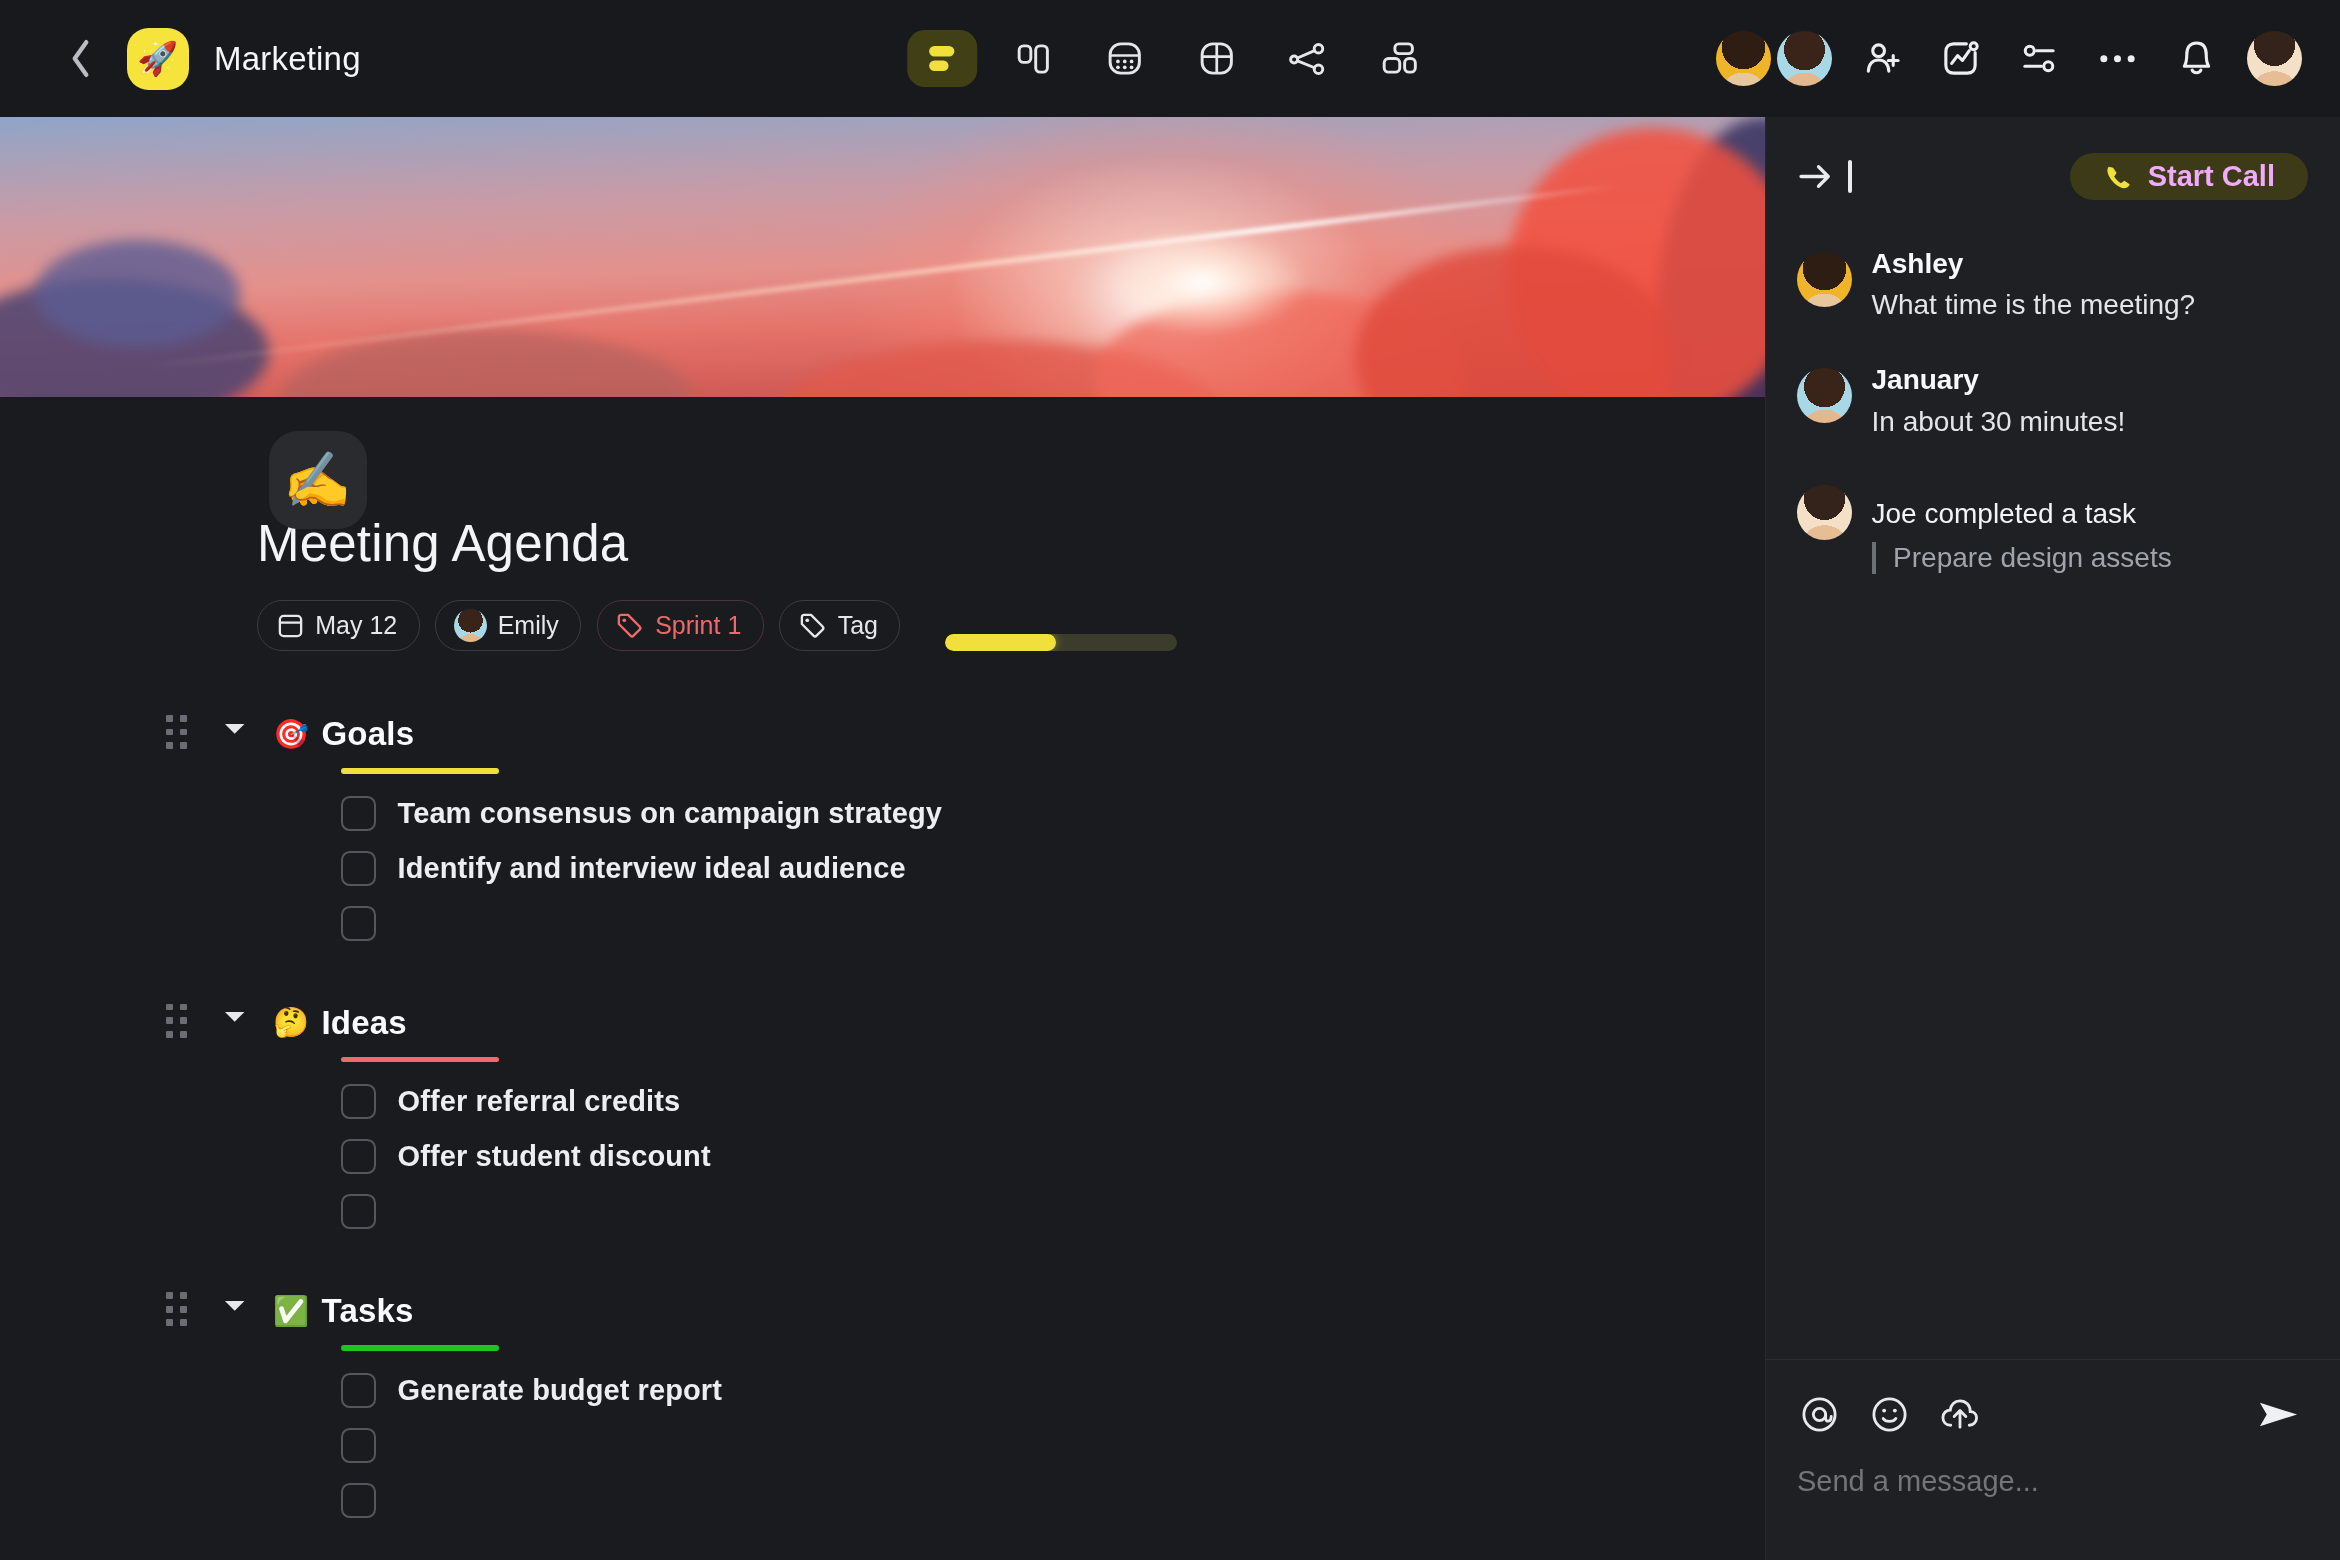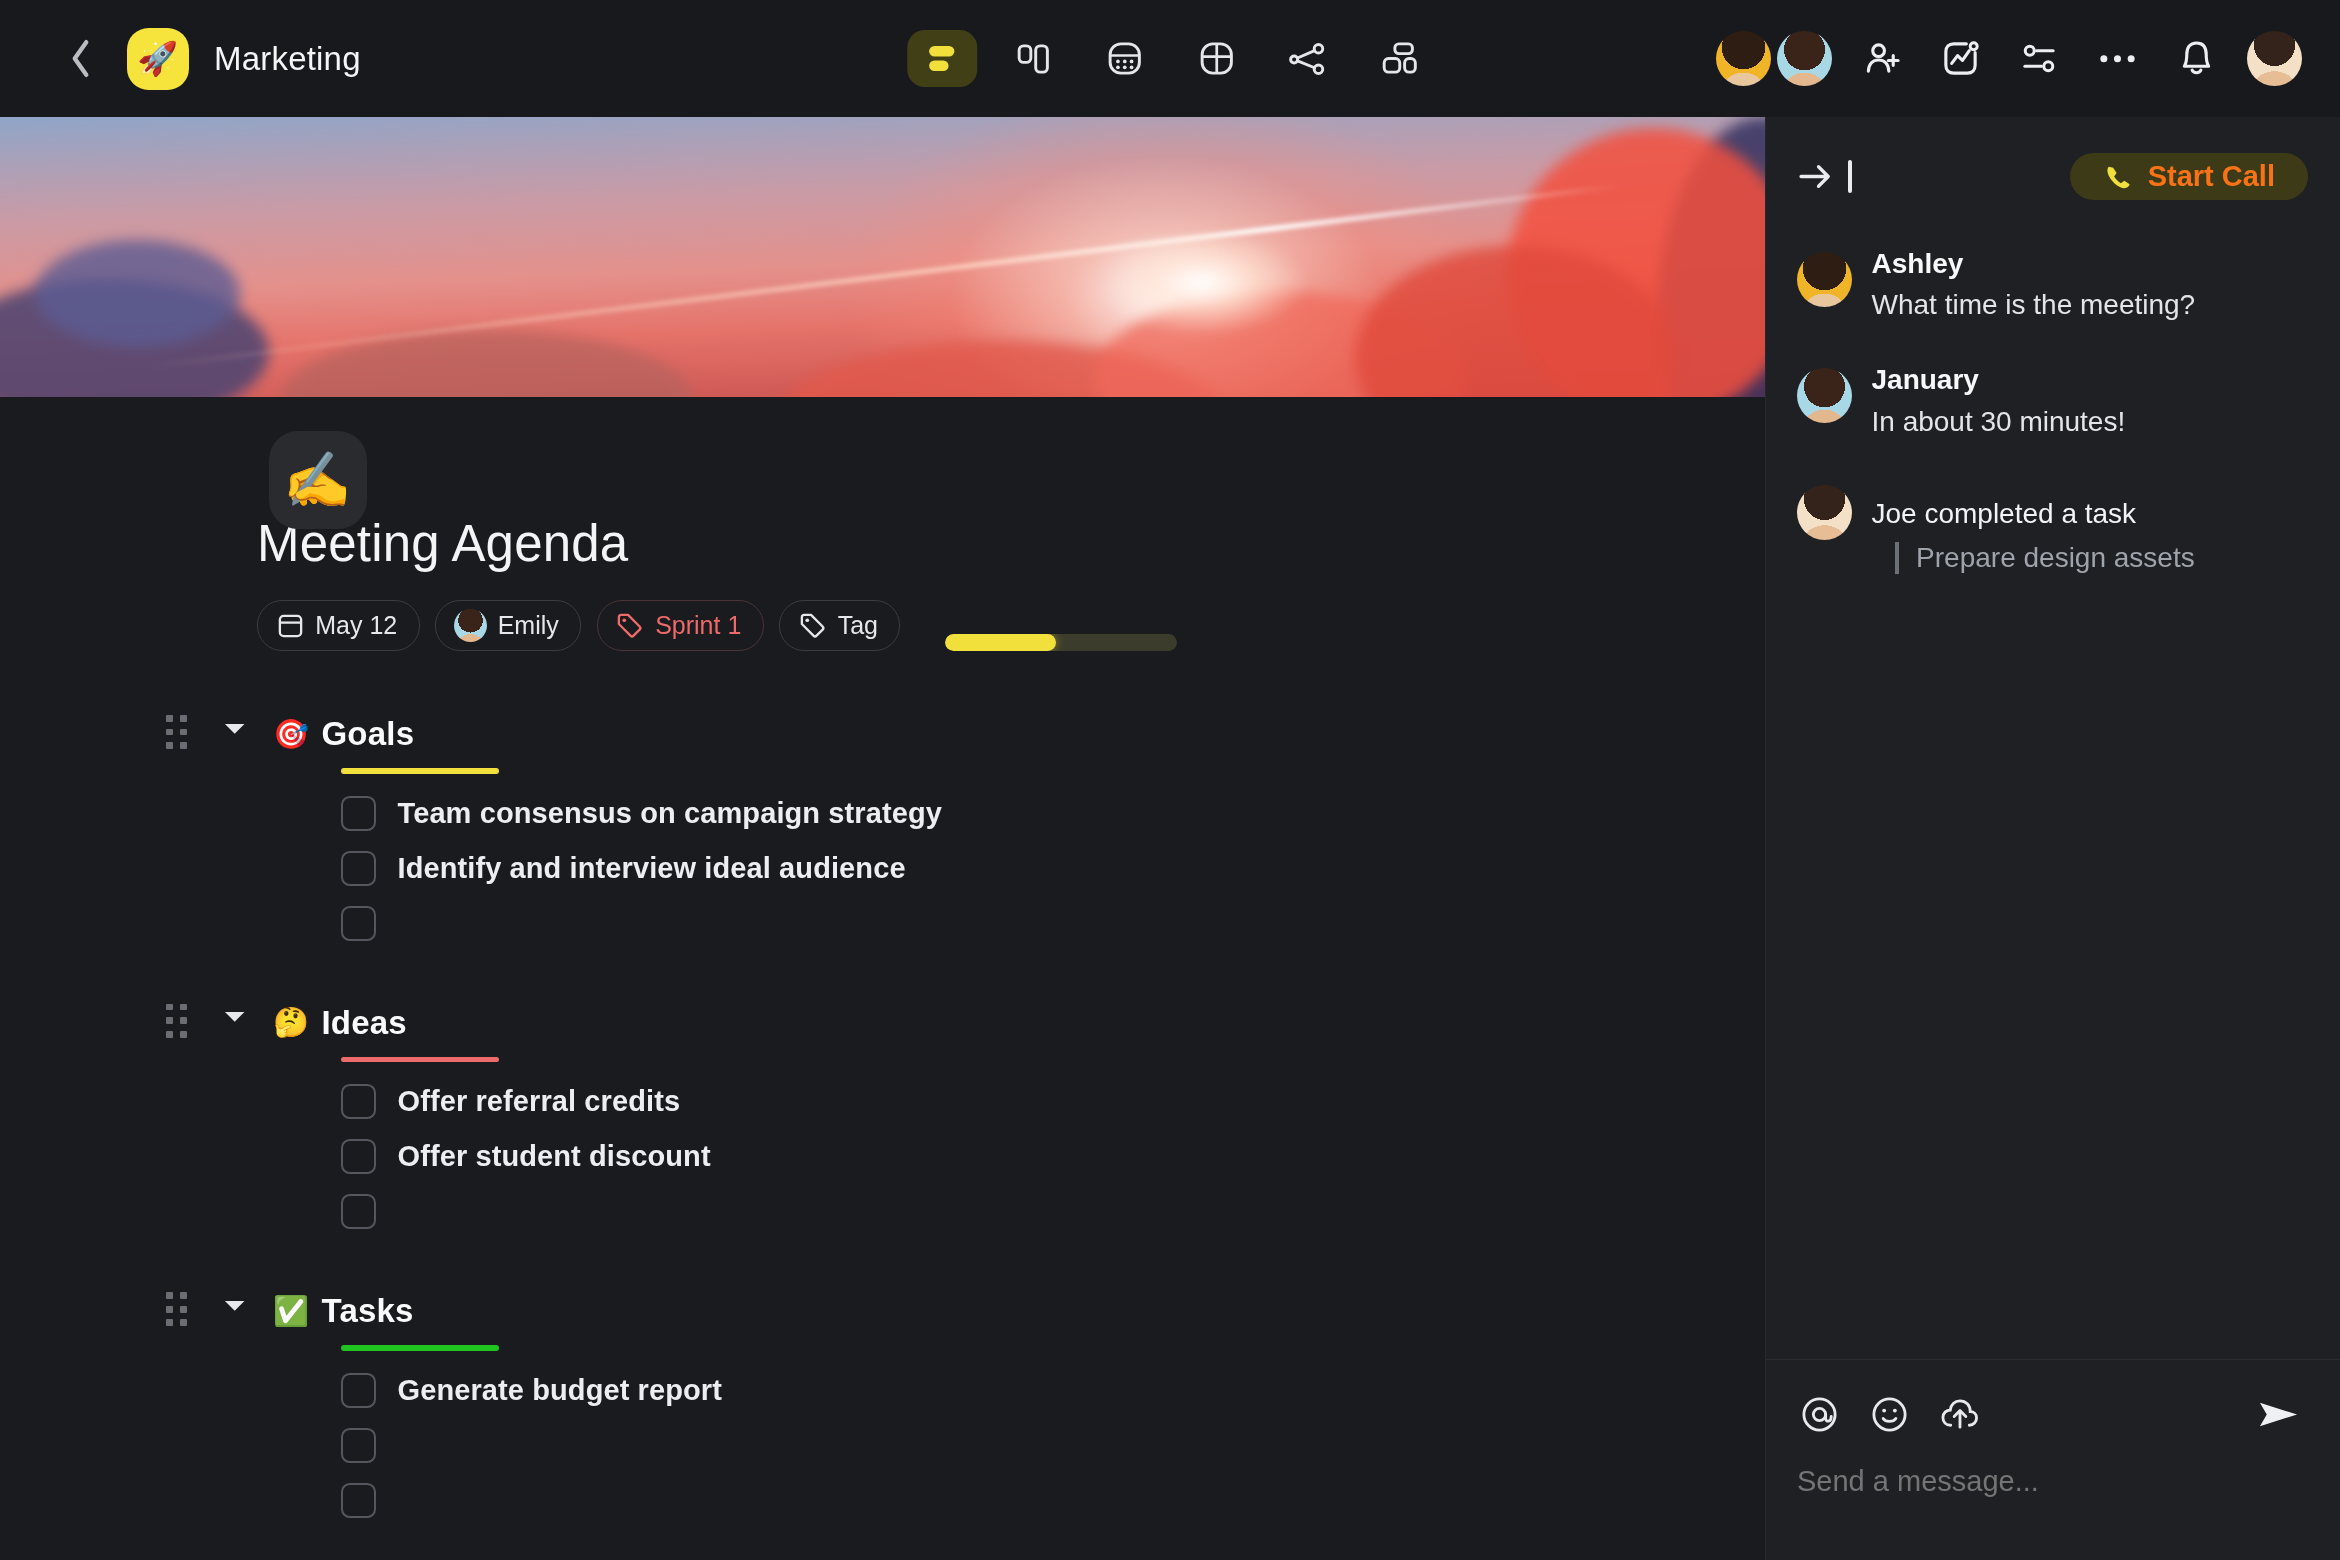--- a/index.html
+++ b/index.html
@@ -169,33 +169,33 @@
     height: 119px; display: flex; align-items: center;
     padding: 0 33px 0 31px; gap: 13.7px; position: relative;
   }
   .collapse-btn {
     display: flex; align-items: center; gap: 5.9px; cursor: pointer; color: #e9ebee;
   }
   .caret-bar { width: 3.9px; height: 33px; background: #e9ebee; border-radius: 2px; }
   .start-call {
     margin-left: auto; height: 47px; border-radius: 31px; background: #3d3a17;
     display: flex; align-items: center; gap: 13.7px; padding: 0 33px;
-    color: #f97316; font-size: 29px; font-weight: 700; cursor: pointer; border: none;
+    color: #f0abfc; font-size: 29px; font-weight: 700; cursor: pointer; border: none;
   }
 
   .messages { flex: 1; padding: 11.7px 37px 0 31px; overflow: hidden; }
   .msg { display: flex; gap: 19.5px; margin-bottom: 43px; }
   .msg-av { width: 55px; height: 55px; border-radius: 50%; flex: 0 0 55px; margin-top: 3.9px; }
   .msg-body { min-width: 0; }
   .msg-name { font-size: 28px; font-weight: 700; color: #f7f8f9; margin-bottom: 9.8px; }
   .msg-text { font-size: 28px; color: #e3e5e9; }
   .msg-title { font-size: 28px; color: #f2f3f5; margin-bottom: 11.7px; margin-top: 17px; }
   .msg-quote {
     border-left: 4.9px solid #6c7077; padding-left: 17.6px;
-    font-size: 28px; color: #9fa3ab; margin-left: 23px;
+    font-size: 28px; color: #9fa3ab;
   }
 
   .composer { border-top: 1px solid #2a2d32; padding: 29px 37px 0 31px; height: 201px; }
   .composer-tools { display: flex; align-items: center; gap: 25px; }
   .ctool { width: 45px; height: 45px; display: flex; align-items: center; justify-content: center; cursor: pointer; color: #e7e9ec; }
   .send-btn { margin-left: auto; width: 51px; height: 51px; display: flex; align-items: center; justify-content: center; cursor: pointer; color: #eef0f3; }
   .composer-input {
     margin-top: 25px; font-size: 29px; color: #9ea2aa;
     background: transparent; border: none; outline: none; width: 100%;
     font-family: "Liberation Sans", sans-serif;

